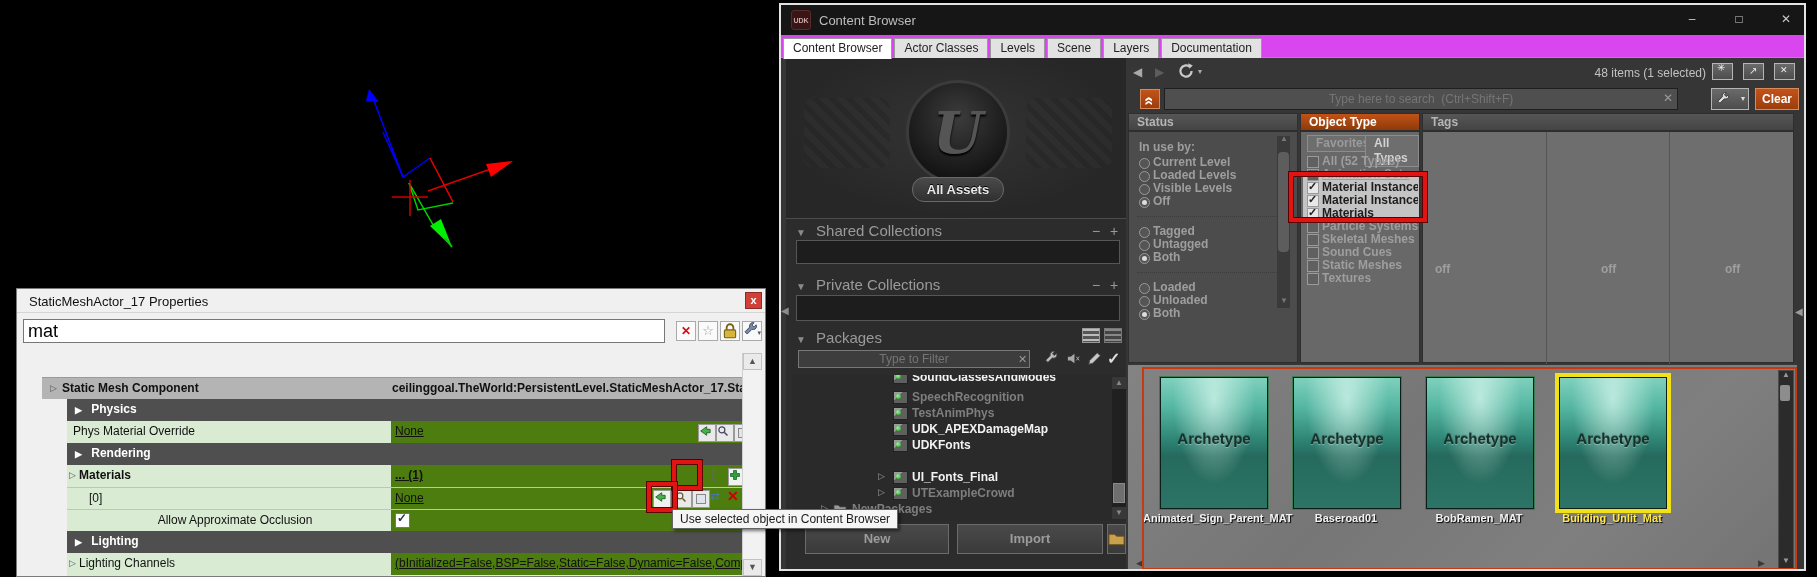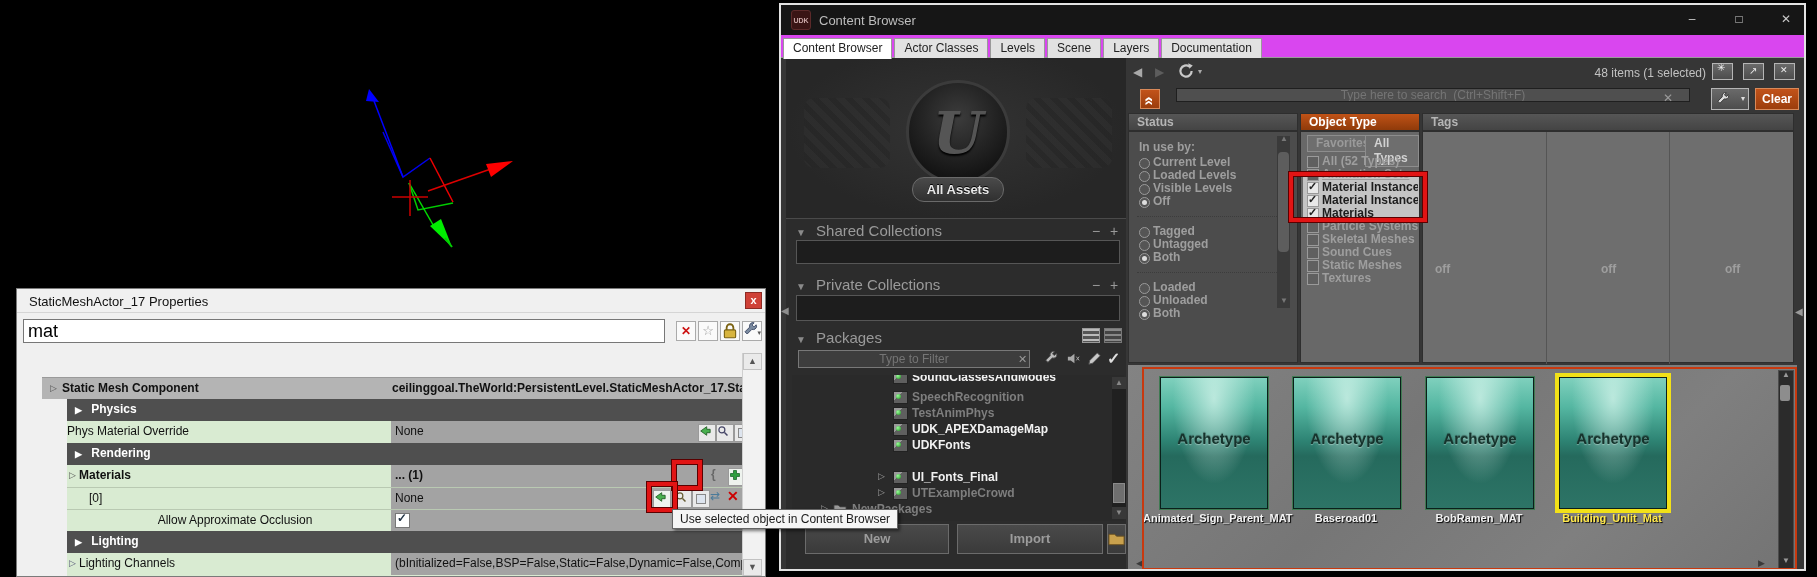--- a/index.html
+++ b/index.html
@@ -15,21 +15,21 @@
   .p-title span{position:absolute;left:12px;top:5px;font-size:13px;}
   .p-close{left:728px;top:3px;width:17px;height:17px;background:#cf4137;color:#fff;
            text-align:center;line-height:15px;font-size:11px;font-weight:bold;border:1px solid #8d2b24;}
   .p-search{left:0;top:24px;width:100%;height:40px;background:#f0f0f0;}
   .p-input{left:6px;top:6px;width:642px;height:24px;border:1px solid #777;background:#fff;
            font-size:18px;padding:0 4px;font-family:"Liberation Sans",sans-serif;}
   .sicon{top:8px;width:20px;height:20px;border:1px solid #aaa;background:#fafafa;text-align:center;line-height:18px;}
   .hdr{background:#4f4f4f;color:#fff;font-weight:bold;line-height:21px;}
   .hdr .tri{color:#fff;font-size:9px;margin:0 6px 0 8px;}
   .grow-name{background:#d9ebd2;line-height:21px;}
-  .grow-val{background:#a3a3a3;line-height:21px;}
+  .grow-val{background:#4d7c0f;line-height:21px;text-decoration:underline;}
   .rowsep{border-top:1px solid #b9c9b2;}
   .mini{width:16px;height:16px;border:1px solid #9a9a9a;background:#e9e9e9;display:inline-block;
         text-align:center;line-height:14px;vertical-align:middle;}
   .redbox{border:4px solid #e11414;box-shadow:0 0 0 1px #5a0000,inset 0 0 0 1px #5a0000;z-index:30;}
   .p-scroll{left:725px;top:64px;width:19px;height:225px;background:#f2f2f2;border-left:1px solid #cfcfcf;}
   .p-sbtn{left:0;width:19px;height:17px;background:#eaeaea;border:1px solid #c2c2c2;color:#555;
           text-align:center;line-height:15px;font-size:9px;}
   
   #tooltip{left:672px;top:509px;z-index:60;background:#f5f5f5;border:1px solid #646464;
            padding:2px 7px;font-size:12px;color:#1a1a1a;box-shadow:2px 2px 3px rgba(0,0,0,.5);white-space:nowrap;}
@@ -167,21 +167,21 @@
     <b style="position:absolute;left:20px;">Static Mesh Component</b>
     <b class="txt" style="position:absolute;left:350px;width:350px;">ceilinggoal.TheWorld:PersistentLevel.StaticMeshActor_17.Stati</b>
   </div>
 
   <div class="w hdr" style="left:50px;top:110px;width:675px;height:22px;">
     <span class="tri">▶</span>
     <b>Physics</b>
   </div>
 
   <div class="w" style="left:50px;top:132px;width:675px;height:22px;">
-    <div class="w grow-name txt" style="left:0;top:0;width:324px;height:22px;padding-left:0;">Phys Material Override</div>
+    <div class="w grow-name txt" style="left:0;top:0;width:324px;height:22px;padding-left:6px;">Phys Material Override</div>
     <div class="w grow-val" style="left:324px;top:0;width:351px;height:22px;padding-left:4px;"><span>None</span></div>
     <span class="mini" style="position:absolute;left:631px;top:3px;">
         <svg width="12" height="12" viewBox="0 0 14 14">
           <path d="M9 2v3h4v4H9v3L2 7z" fill="#49b04f" stroke="#1f5c23"></path>
         </svg>
       </span>
     <span class="mini" style="position:absolute;left:649px;top:3px;">
         <svg width="12" height="12" viewBox="0 0 16 16">
           <circle cx="6.5" cy="6.5" r="4" fill="none" stroke="#446" stroke-width="1.6"></circle>
           <line x1="10" y1="10" x2="14" y2="14" stroke="#446" stroke-width="2"></line>
@@ -404,21 +404,21 @@
     <div class="w chip" style="left:962px;top:5px;width:21px;height:17px;">
         <span style="position:absolute;left:5px;top:1px;color:#eee;font-size:10px;">↗</span>
       </div>
     <div class="w chip" style="left:993px;top:5px;width:21px;height:17px;">
         <span style="position:absolute;left:5px;top:1px;color:#eee;font-size:9px;">✕</span>
       </div>
 
     <div class="w orangebtn" style="left:359px;top:31px;width:20px;height:20px;">
         <span style="position:absolute;left:3px;top:2px;font-weight:bold;transform:rotate(-90deg);display:inline-block;">»</span>
       </div>
-    <input class="w srch" style="left: 383px; top: 30px; width: 514px; height: 14px; margin-left: 12px;" placeholder="Type here to search  (Ctrl+Shift+F)">
+    <input class="w srch" style="left: 383px; top: 30px; width: 514px; height: 22px;" placeholder="Type here to search  (Ctrl+Shift+F)">
     <span class="w" style="left:882px;top:33px;color:#9a9a9a;font-size:12px;">✕</span>
     <div class="w chip" style="left:930px;top:30px;width:38px;height:22px;">
       <span style="position:absolute;left:4px;top:3px;">
           <svg width="15" height="15" viewBox="0 0 16 16">
             <path d="M13.6 4.2a3.4 3.4 0 0 1-4.7 3.1L4.2 12 2 9.8l4.7-4.7a3.4 3.4 0 0 1 4.4-4.3L9 2.9l2 2 2.1-2.1c.3.4.5.9.5 1.4z" fill="#ddd" stroke="#333"></path>
           </svg>
         </span>
       <span style="position:absolute;right:3px;top:5px;font-size:8px;color:#ddd;">▾</span>
     </div>
     <div class="w orangebtn" style="left:974px;top:30px;width:44px;height:22px;font-size:12px;font-weight:bold;text-align:center;line-height:20px;">Clear</div>

